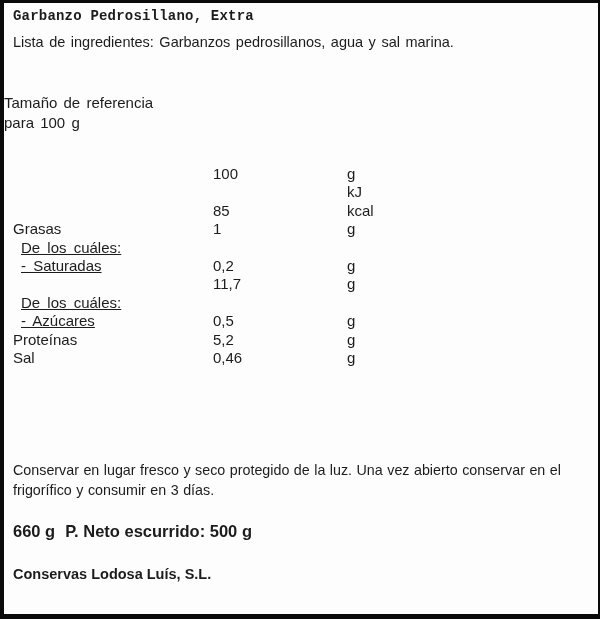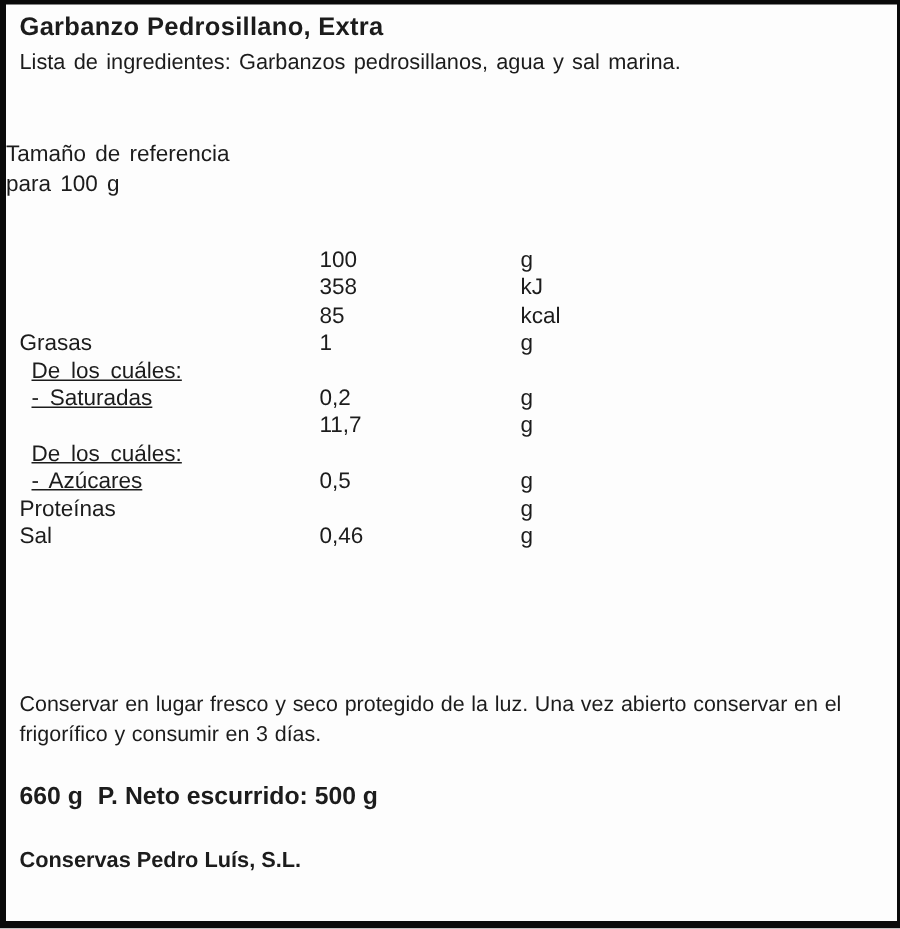--- a/index.html
+++ b/index.html
@@ -17,22 +17,23 @@
     background:var(--bg);
     border-left:4px solid var(--border);
     border-top:3px solid var(--border);
     border-right:2px solid var(--border);
     border-bottom:5px solid var(--border);
     overflow:hidden;
   }
 
   .title{
     position:absolute; top:5px; left:9px;
-    font-size:17px; font-weight:bold; letter-spacing:.2px;
+    font-size:14px; font-weight:bold; letter-spacing:.2px;
     white-space:nowrap;
+    font-family:Liberation Mono, monospace;
   }
   .ingredients{
     position:absolute; top:31px; left:9px;
     font-size:14.5px; word-spacing:1.5px; white-space:nowrap;
   }
 
   .ref-header{
     position:absolute; top:90px; left:0; width:572px;
     font-size:15px; line-height:19.5px;
     word-spacing:2px;
@@ -85,21 +86,20 @@
 
   <div class="ntable">
 
       <div class="nrow">
         <span class="nlabel"></span>
         <span class="nnum">100</span>
         <span class="nunit">g</span>
       </div>
 
       <div class="nrow">
-        <span class="nnum">358</span>
         <span class="nunit">kJ</span>
       </div>
 
       <div class="nrow">
         <span class="nlabel"></span>
         <span class="nnum">85</span>
         <span class="nunit">kcal</span>
       </div>
 
       <div class="nrow">
@@ -132,33 +132,34 @@
       </div>
 
       <div class="nrow indent">
         <span class="nlabel">- Azúcares</span>
         <span class="nnum">0,5</span>
         <span class="nunit">g</span>
       </div>
 
       <div class="nrow">
         <span class="nlabel">Proteínas</span>
+        <span class="nnum">5,2</span>
         <span class="nunit">g</span>
       </div>
 
       <div class="nrow">
         <span class="nlabel">Sal</span>
         <span class="nnum">0,46</span>
         <span class="nunit">g</span>
       </div>
     </div>
 
   <div class="storage">Conservar en lugar fresco y seco protegido de la luz. Una vez abierto conservar en el frigorífico y consumir en 3 días.</div>
 
   <div class="weights">
     <span>660 g</span><span class="gap"></span><span>P. Neto escurrido: 500 g</span>
   </div>
 
   <div class="maker">
-    <span class="name">Conservas Pedro Luís, S.L.</span>
+    <span class="name">Conservas Lodosa Luís, S.L.</span>
   </div>
 
 </div>
 
 </body></html>

